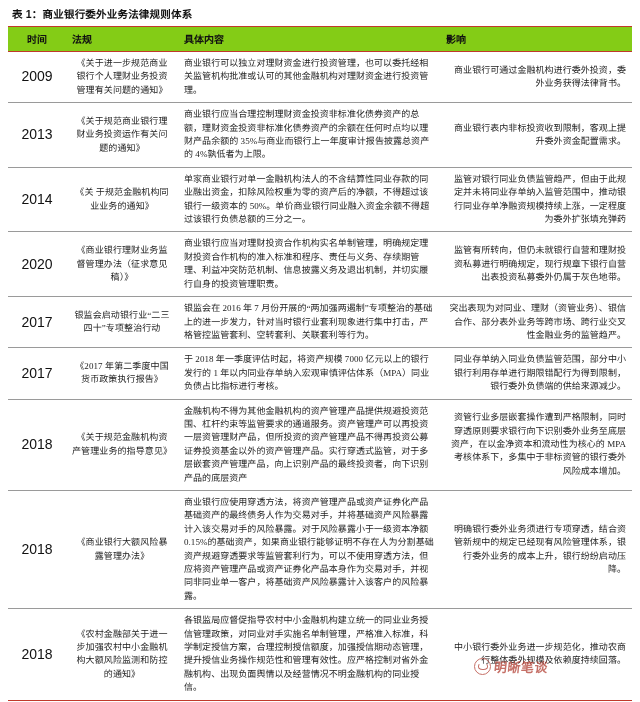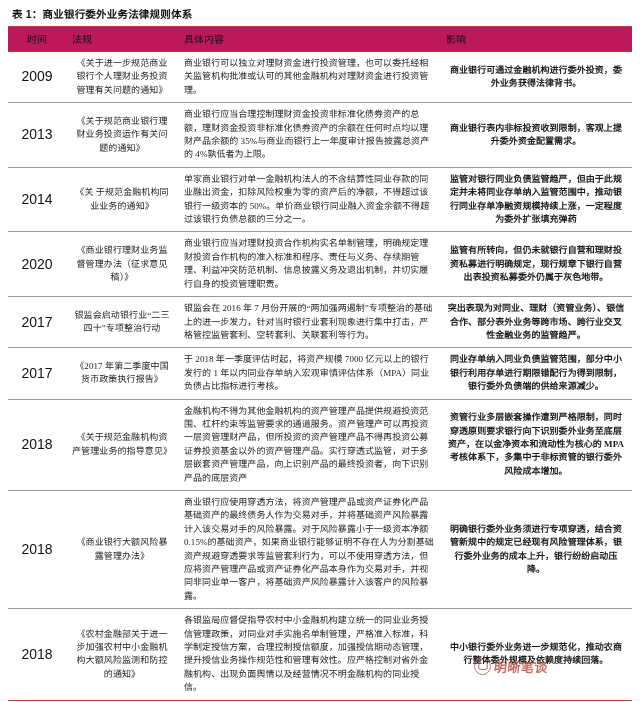--- a/index.html
+++ b/index.html
@@ -38,27 +38,27 @@
     font-size: 9px;
   }
   table.reg col.c-time  { width: 58px; }
   table.reg col.c-law   { width: 112px; }
   table.reg col.c-body  { width: 262px; }
   table.reg col.c-eff   { width: 192px; }
 
   thead th {
     font-family: "Liberation Sans", "DejaVu Sans", sans-serif;
     font-size: 10px;
-    font-weight: normal;
+    font-weight: bold;
     color: #111111;
     text-align: left;
     padding: 4px 6px 5px 6px;
     border-top: 1.4px solid #c0392b;
     border-bottom: 1.1px solid #c0392b;
-    background: #be185d;
+    background: #84cc16;
     white-space: nowrap;
     margin-top: 24px;
   }
   thead th.th-time { text-align: center; }
 
   tbody td {
     vertical-align: middle;
     padding: 5px 6px 5px 6px;
     border-bottom: 0.9px solid #9a9a9a;
     line-height: 13.4px;
@@ -80,23 +80,22 @@
     text-align: center;
     color: #1d1d1d;
     letter-spacing: 0.1px;
   }
   td.body-text {
     text-align: left;
     letter-spacing: 0.05px;
     margin-top: 23px;
   }
   td.effect {
-    text-align: center;
+    text-align: right;
     letter-spacing: 0.05px;
-    font-weight: bold;
   }
   
   .watermark {
     position: absolute;
     right: 16px;
     bottom: 26px;
     display: flex;
     align-items: center;
     gap: 3px;
     opacity: 0.72;

